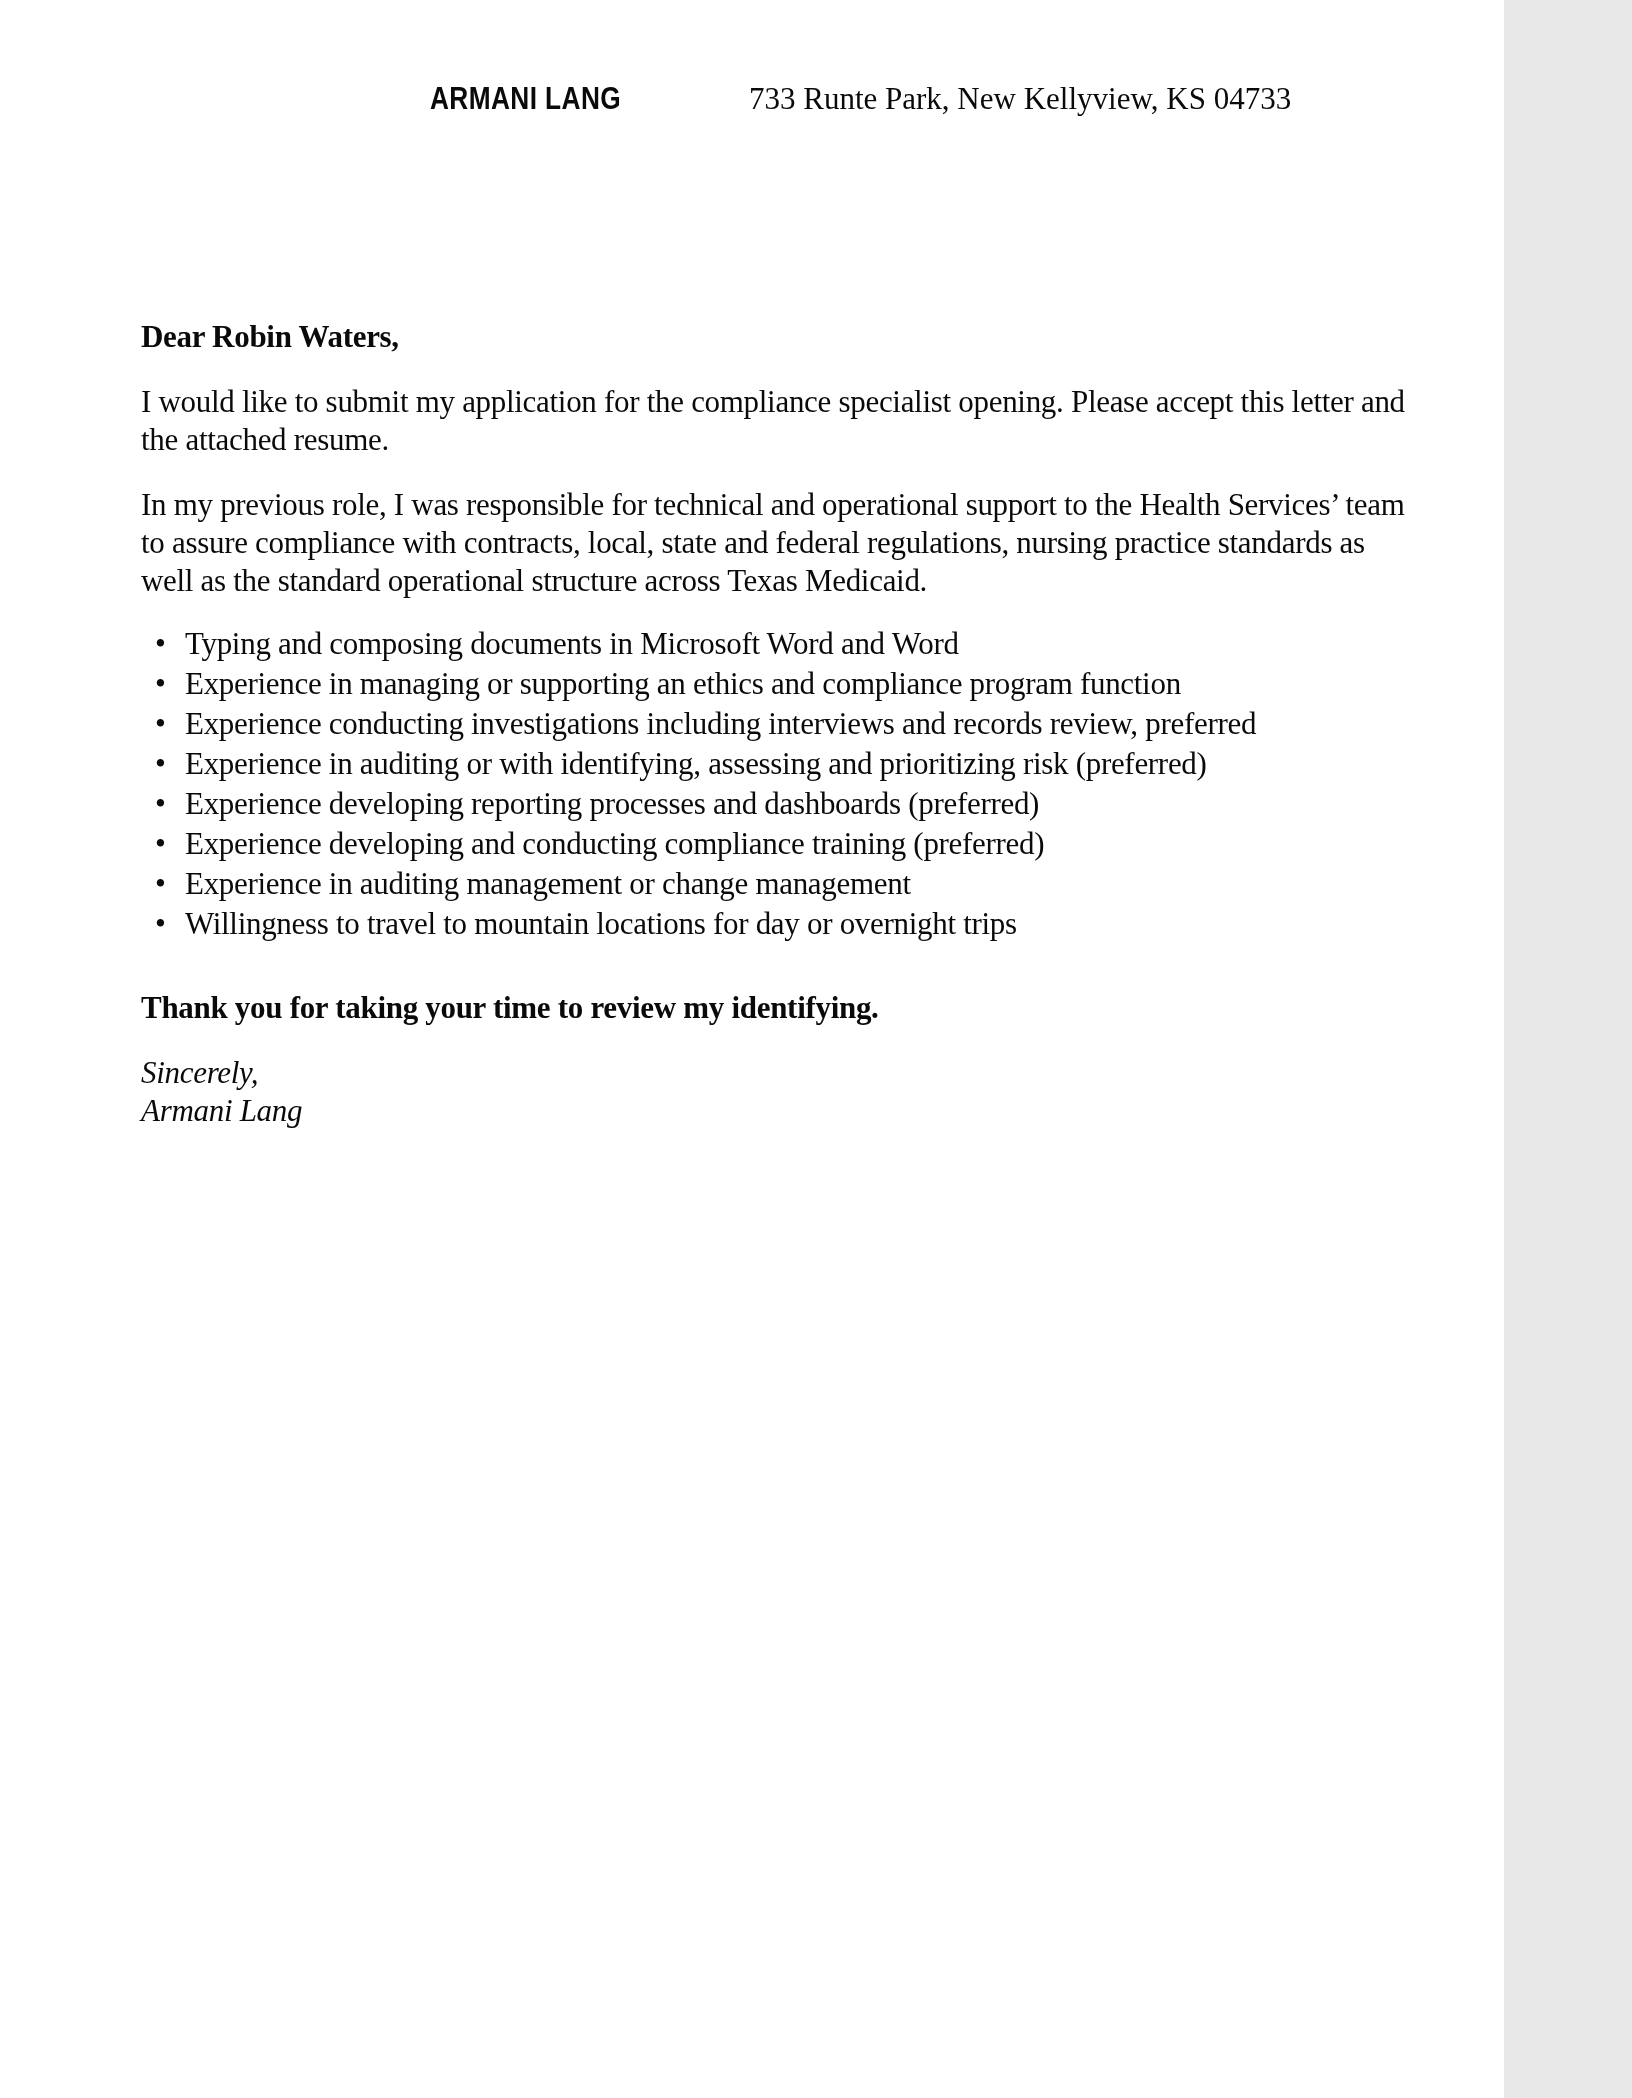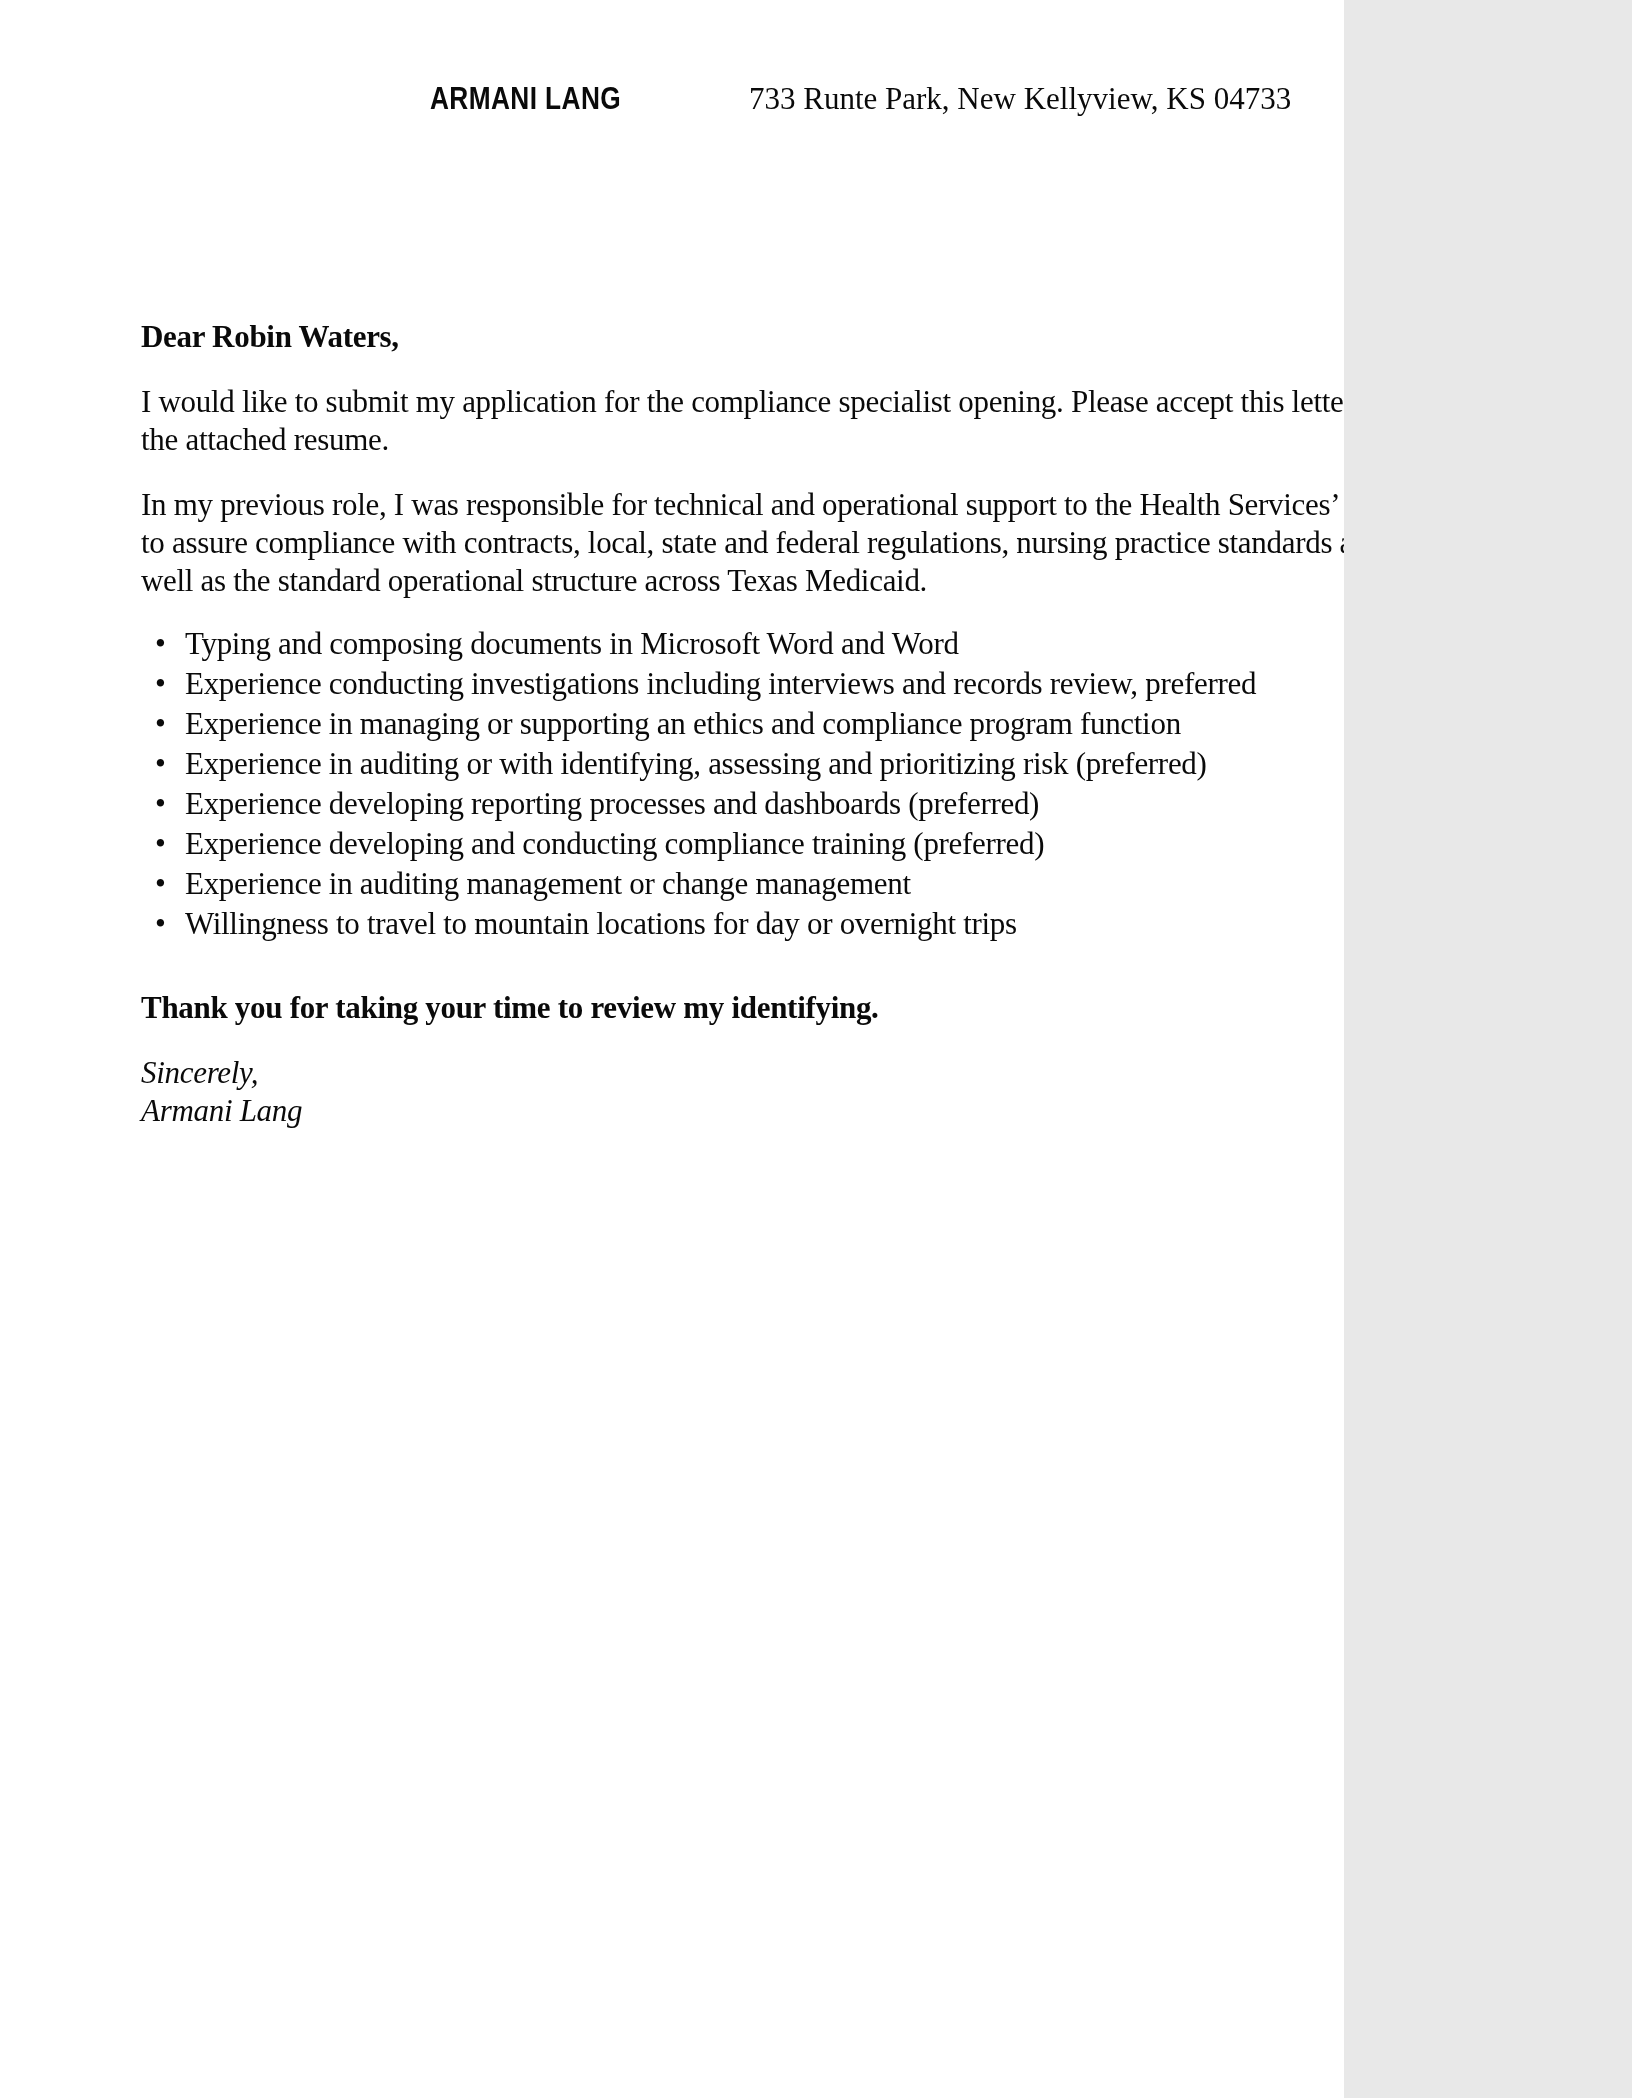--- a/index.html
+++ b/index.html
@@ -1,18 +1,18 @@
 <!DOCTYPE html>
 <html><head>
 <meta charset="utf-8">
 <style>
   html, body { margin: 0; padding: 0; background: #e8e8e8; }
   .page {
     position: relative;
-    width: 1344px;
+    width: 1504px;
     height: 2098px;
     background: #ffffff;
     color: #0a0a0a;
     font-family: "Liberation Serif", serif;
     overflow: hidden;
   }
 
   
   .letter-header { position: absolute; top: 0; left: 0; width: 100%; height: 150px; }
   .header-name {
@@ -103,22 +103,22 @@
     <p class="para">I would like to submit my application for the compliance specialist opening. Please accept this letter and
 the attached resume.</p>
 
     <p class="para">In my previous role, I was responsible for technical and operational support to the Health Services’ team
 to assure compliance with contracts, local, state and federal regulations, nursing practice standards as
 well as the standard operational structure across Texas Medicaid.</p>
 
 
     <ul class="qual-list">
       <li>Typing and composing documents in Microsoft Word and Word</li>
+      <li>Experience in managing or supporting an ethics and compliance program function</li>
       <li>Experience conducting investigations including interviews and records review, preferred</li>
-      <li>Experience in managing or supporting an ethics and compliance program function</li>
       <li>Experience in auditing or with identifying, assessing and prioritizing risk (preferred)</li>
       <li>Experience developing reporting processes and dashboards (preferred)</li>
       <li>Experience developing and conducting compliance training (preferred)</li>
       <li>Experience in auditing management or change management</li>
       <li>Willingness to travel to mountain locations for day or overnight trips</li>
     </ul>
 
     <p class="closing">Thank you for taking your time to review my identifying.</p>
 
     <p class="signoff">Sincerely,

